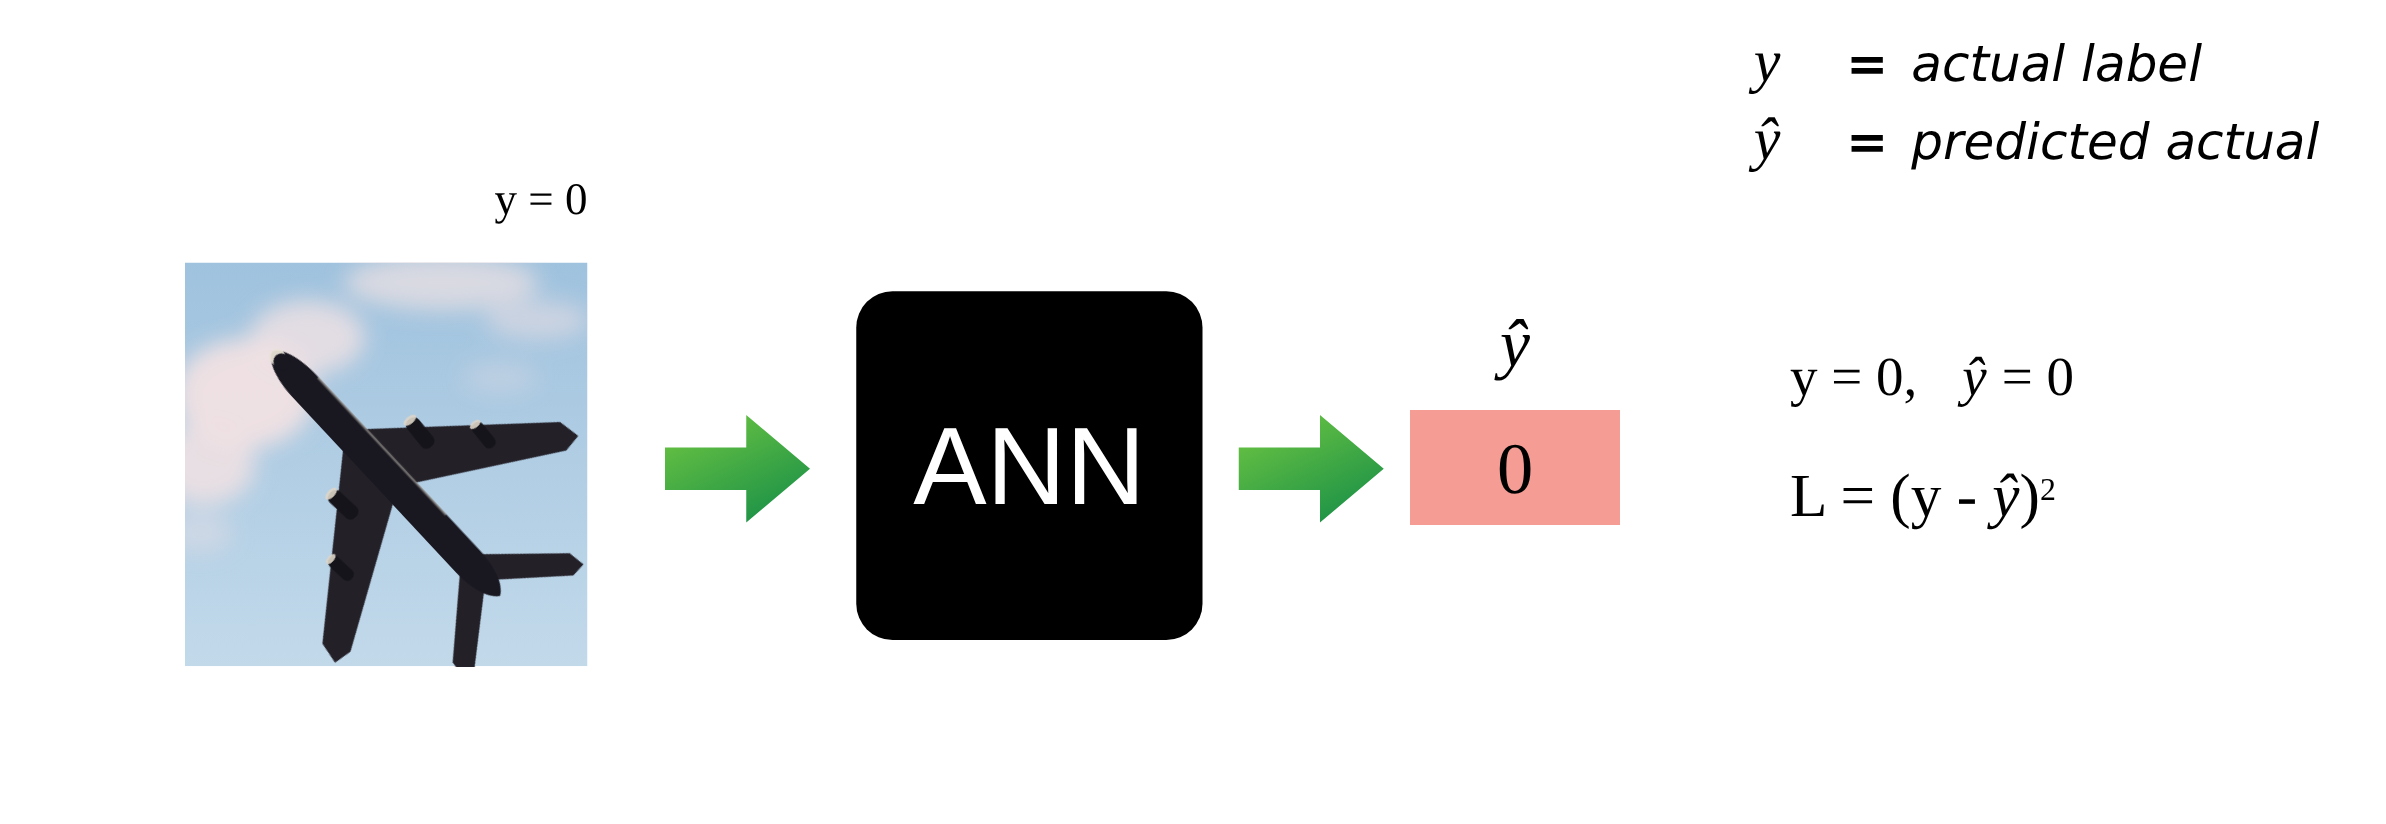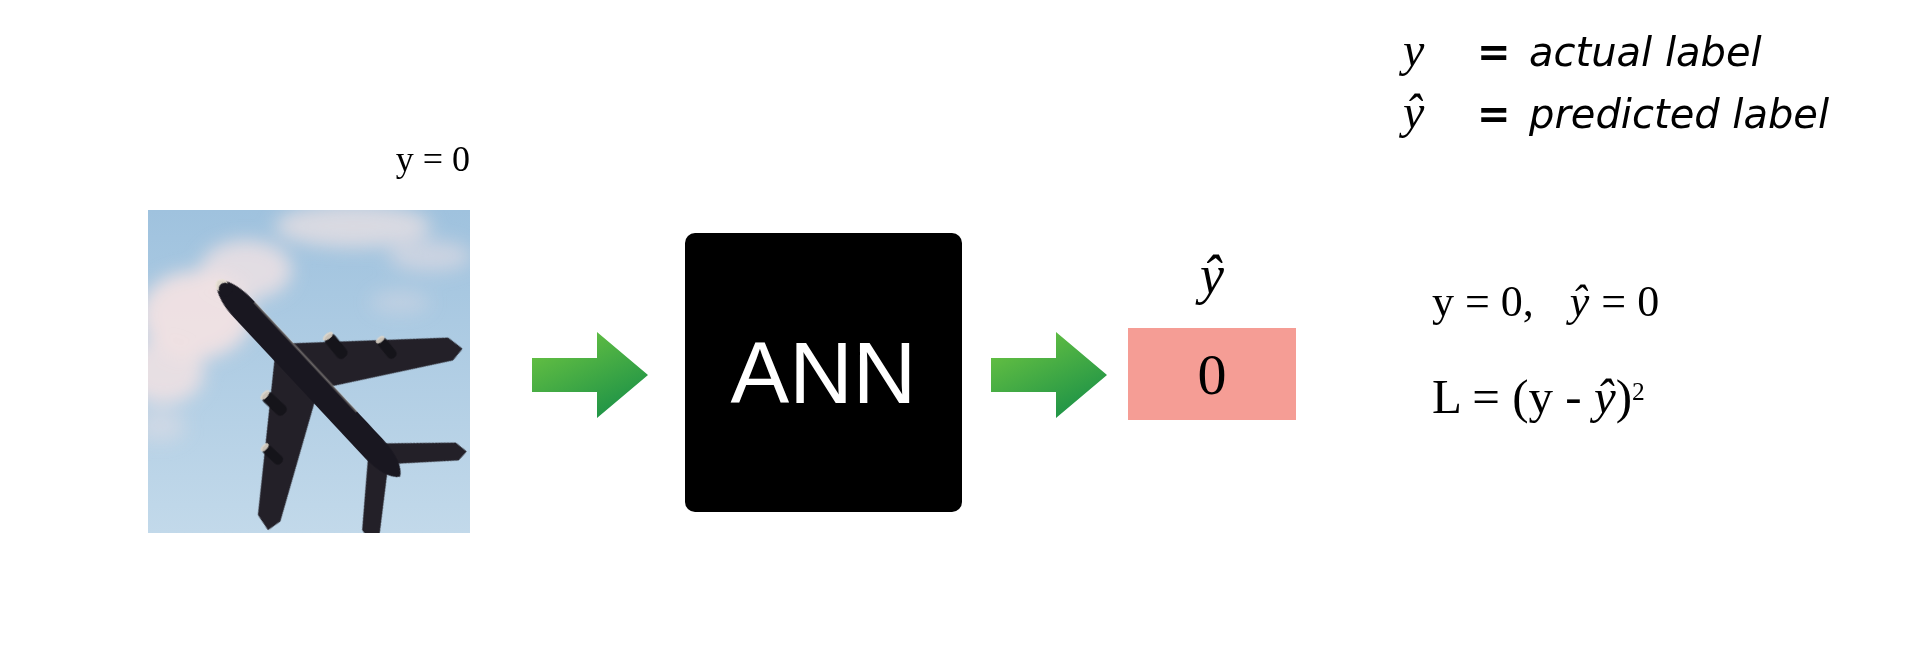--- a/index.html
+++ b/index.html
@@ -26,21 +26,21 @@
 
   
   .flow-arrow{width:118px;height:88px;}
   #arrow-1{left:531px;top:331px;}
   #arrow-2{left:990px;top:331px;}
 
   
   #ann-box{
     left:685px;top:233px;width:277px;height:279px;
     background:var(--ann-bg,#000);
-    border-radius:10px;
+    border-radius:29px;
     display:flex;align-items:center;justify-content:center;
   }
   #ann-label{
     color:var(--ann-text,#fff);
     font-family:"Liberation Sans","DejaVu Sans",sans-serif;
     font-size:88px;line-height:1;
     letter-spacing:0px;
   }
 
   
@@ -183,21 +183,21 @@
   </div>
 
   <div id="legend-row-1" class="legend-row">
     <span class="legend-symbol">y</span>
     <span class="legend-eq">=</span>
     <span class="legend-text">actual label</span>
   </div>
   <div id="legend-row-2" class="legend-row">
     <span class="legend-symbol">ŷ</span>
     <span class="legend-eq">=</span>
-    <span class="legend-text">predicted label</span>
+    <span class="legend-text">predicted actual</span>
   </div>
 
   <div id="calc-line-1" class="abs calc-line">
     <span>y = 0,</span><span class="mi">ŷ</span><span>= 0</span>
   </div>
   <div id="calc-line-2" class="abs calc-line">
     <span>L = (y - </span><span class="mi">ŷ</span><span>)</span><span class="sup">2</span>
   </div>
 
 </div>

